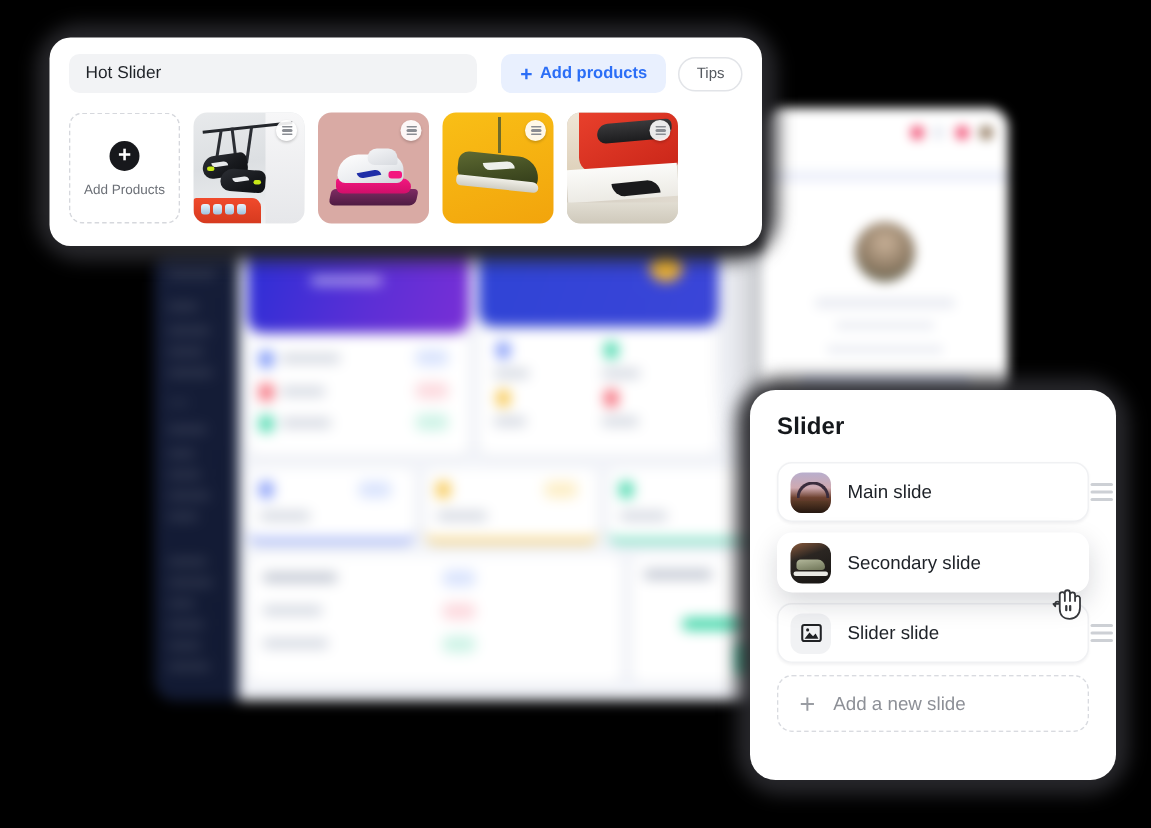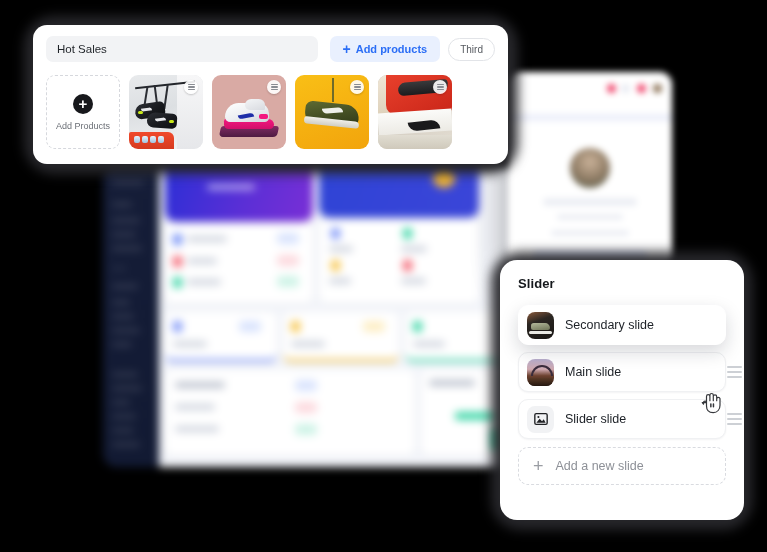--- a/index.html
+++ b/index.html
@@ -229,21 +229,21 @@
   
   .panel-slider {
     position: absolute;
     left: 500px; top: 260px;
     width: 244px; height: 260px;
     background: #ffffff;
     border-radius: 17px;
     padding: 16px 18px;
   }
   .slider-title {
-    font-size: 13px; font-weight: bold; color: #15181c;
+    font-size: 16px; font-weight: bold; color: #15181c;
     margin-bottom: 14px; letter-spacing: .1px;
   }
   .slide-list { display: flex; flex-direction: column; gap: 7px; }
 
   .slide-row {
     position: relative;
     display: flex; align-items: center;
     height: 40px; padding: 0 8px;
     background: #ffffff;
     border: 1px solid #f0f1f3;
@@ -418,30 +418,30 @@
 
     </div>
   </div>
 
   <div class="bezel" style="left:24px; top:16px; width:494px; height:158px;"></div>
 
   <div class="panel-products">
     <div class="pp-inner">
 
       <div class="title-input">
-        <span>Hot Sales</span>
+        <span>Hot Slider</span>
       </div>
 
       <div class="pp-actions">
         <button class="btn-add-products">
           <span class="plus-sm">+</span>
           <span>Add products</span>
         </button>
         <button class="btn-tips">
-          <span>Third</span>
+          <span>Tips</span>
         </button>
       </div>
 
       <div class="cards-row">
 
         <div class="card-add">
           <div class="plus-circle">+</div>
           <div class="card-add-label">Add Products</div>
         </div>
 
@@ -515,37 +515,37 @@
   </div>
 
   <div class="bezel" style="left:491px; top:252px; width:262px; height:278px;"></div>
 
   <div class="panel-slider">
 
     <div class="slider-title">Slider</div>
 
     <div class="slide-list">
 
-      <div class="slide-row dragging">
-        <div class="slide-thumb th-sec">
-            <i></i>
-          </div>
-        <div class="slide-label">Secondary slide</div>
-      </div>
-
       <div class="slide-row">
         <div class="slide-thumb th-main">
             <i></i>
           </div>
         <div class="slide-label">Main slide</div>
         <div class="drag-handle">
           <i></i>
             <i></i>
             <i></i>
         </div>
+      </div>
+
+      <div class="slide-row dragging">
+        <div class="slide-thumb th-sec">
+            <i></i>
+          </div>
+        <div class="slide-label">Secondary slide</div>
       </div>
 
       <div class="slide-row">
         <div class="slide-thumb th-ph">
           <svg class="ph-icon" viewBox="0 0 16 14">
             <rect x="0.8" y="0.8" width="14.4" height="12.4" rx="1.6" fill="none" stroke="#202225" stroke-width="1.6"></rect>
             <circle cx="5" cy="4.6" r="1.2" fill="#202225"></circle>
             <path d="M2.6 11.4 L6.4 6.6 L9.2 9.6 L11.2 7.4 L13.4 11.4 Z" fill="#202225"></path>
           </svg>
         </div>

